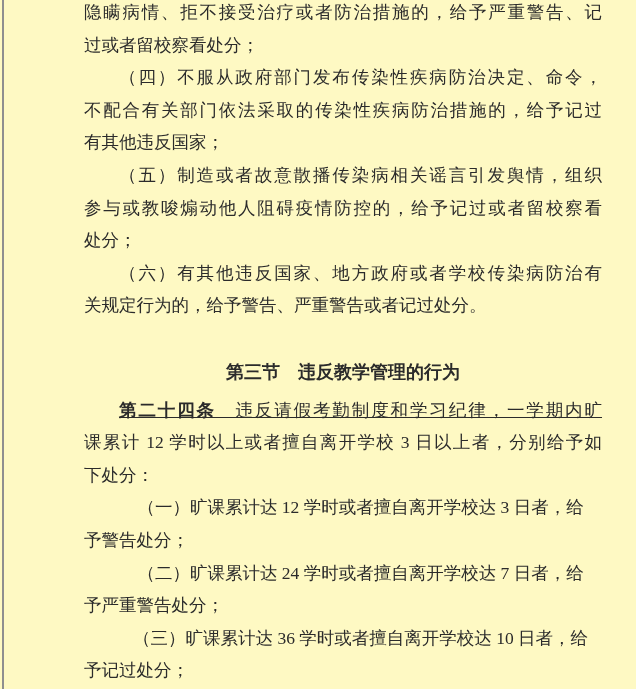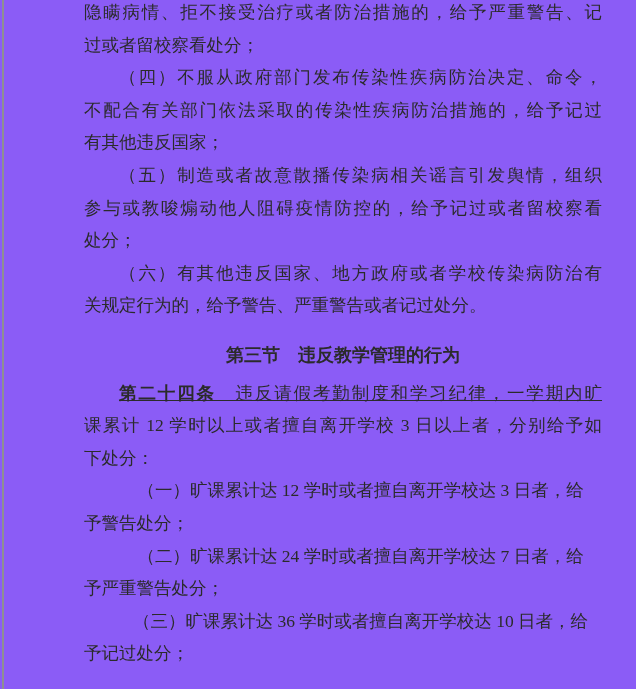--- a/index.html
+++ b/index.html
@@ -4,21 +4,21 @@
 <style>
   html, body {
     margin: 0;
     padding: 0;
     background: #ffffff;
   }
   .page {
     position: relative;
     width: 636px;
     height: 689px;
-    background: #8b5cf6;
+    background: #fef9c3;
     overflow: hidden;
     font-family: "Liberation Serif", "DejaVu Serif", serif;
     color: #2b2b2b;
   }
   .left-rule {
     position: absolute;
     left: 2px;
     top: 0;
     bottom: 0;
     width: 2px;
@@ -41,21 +41,21 @@
   .line.j {
     white-space: normal;
     text-align: justify;
     text-align-last: justify;
   }
   .line.indent {
     text-indent: 2em;
     text-align: center;
   }
   .heading {
-    margin: 17px 0 0 0;
+    margin: 34px 0 0 0;
     height: 32.6px;
     line-height: 32.6px;
     font-size: 18px;
     font-weight: bold;
     text-align: center;
   }
   .article-line {
     margin-top: 5px;
     text-decoration: underline;
   }

